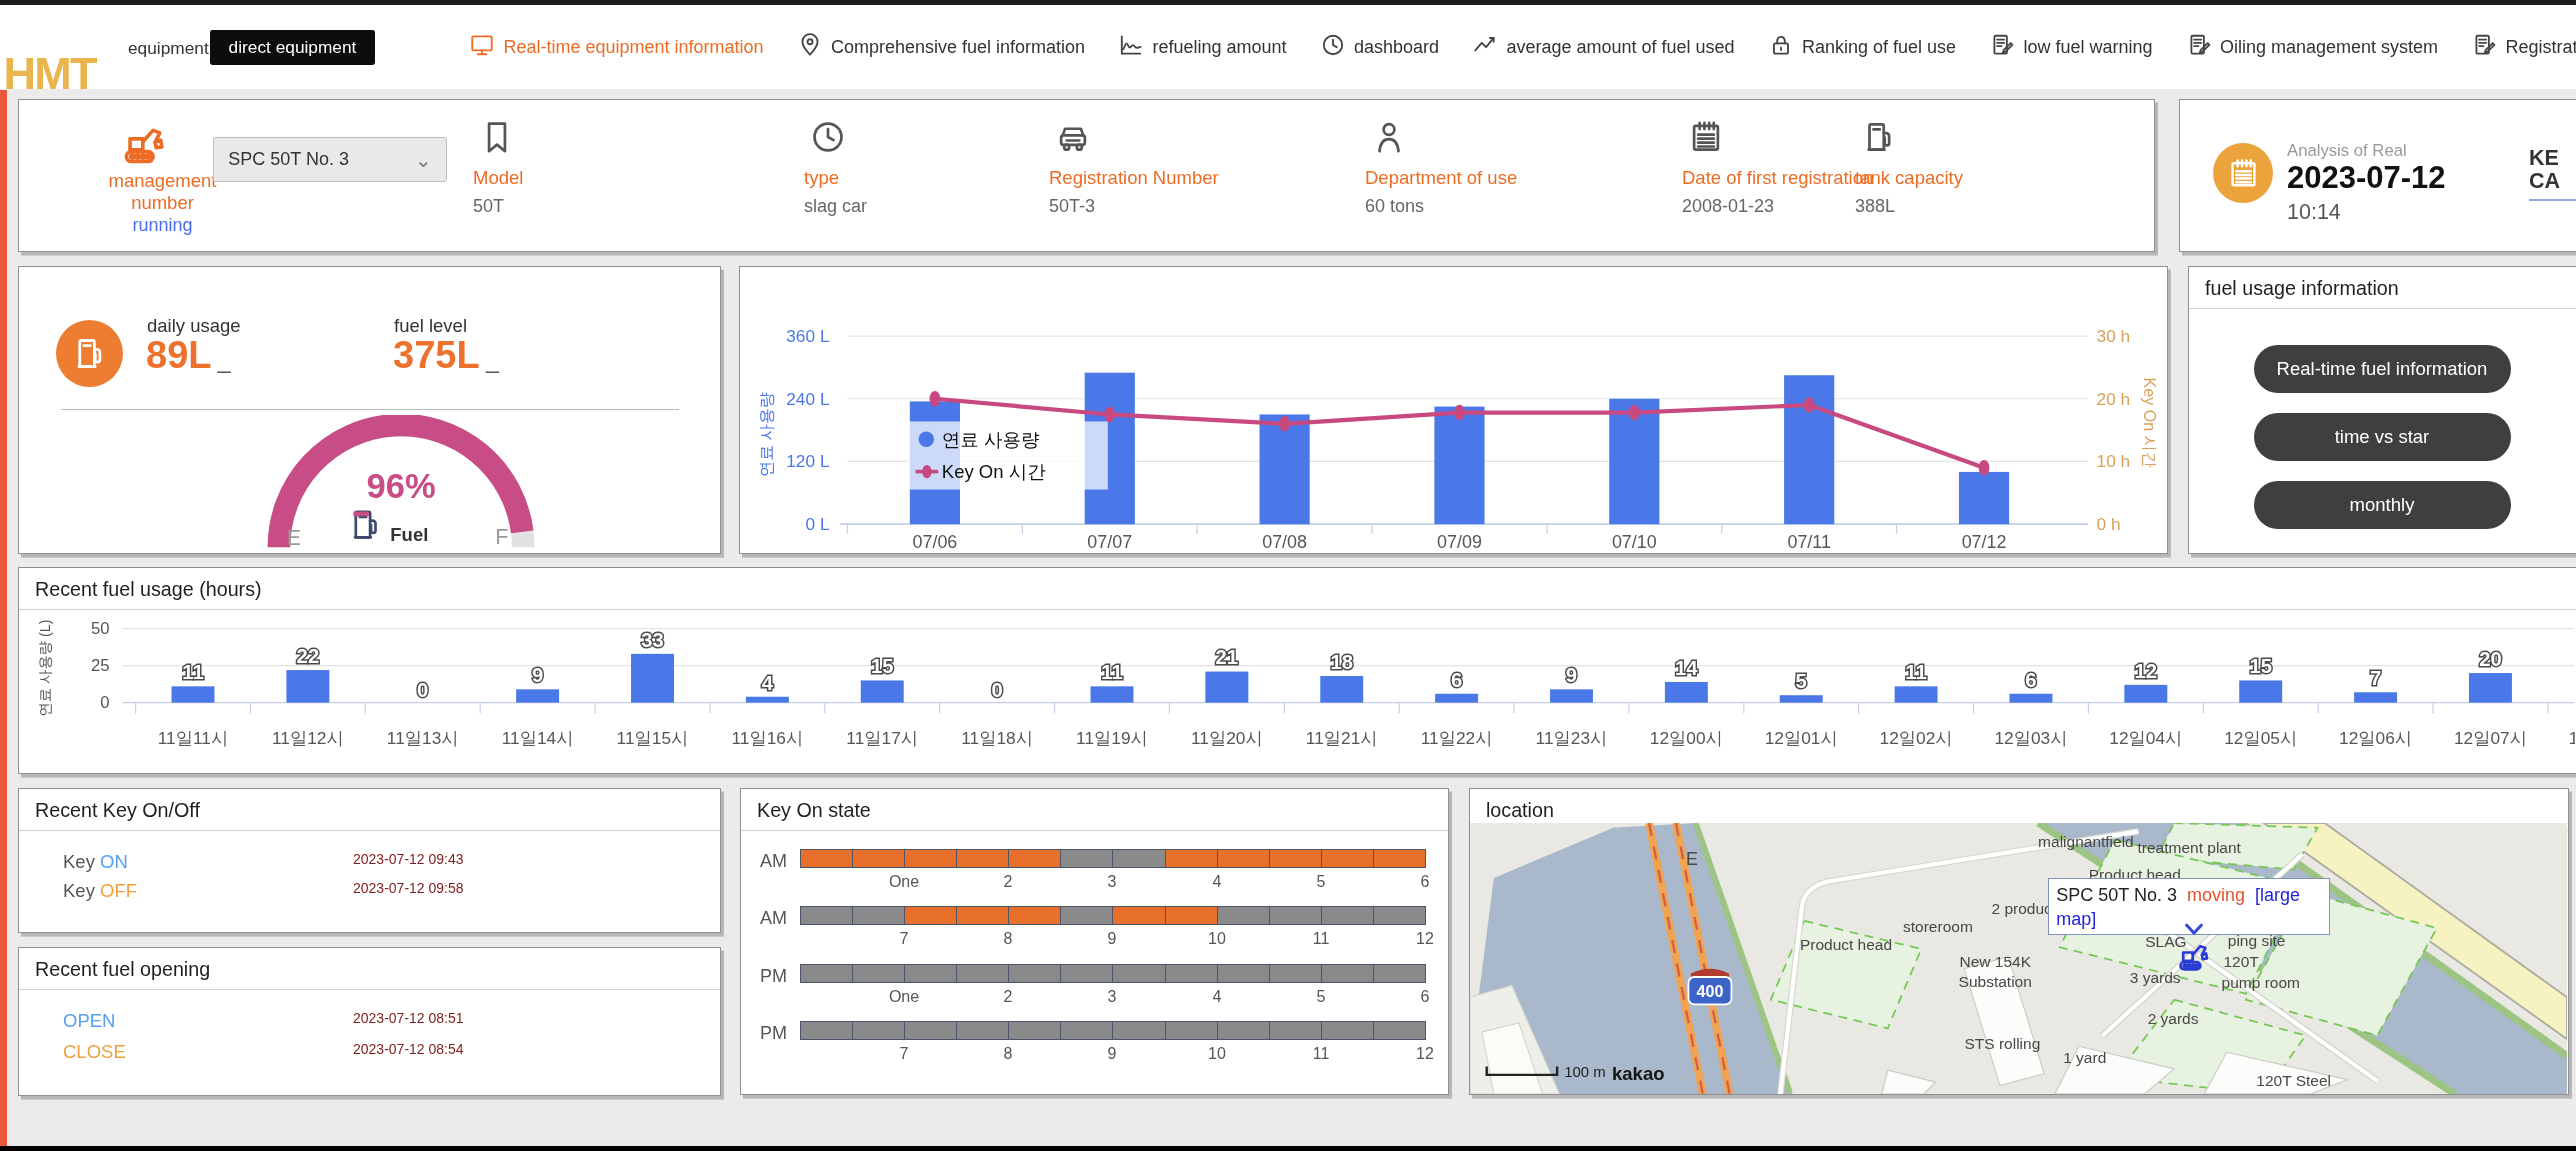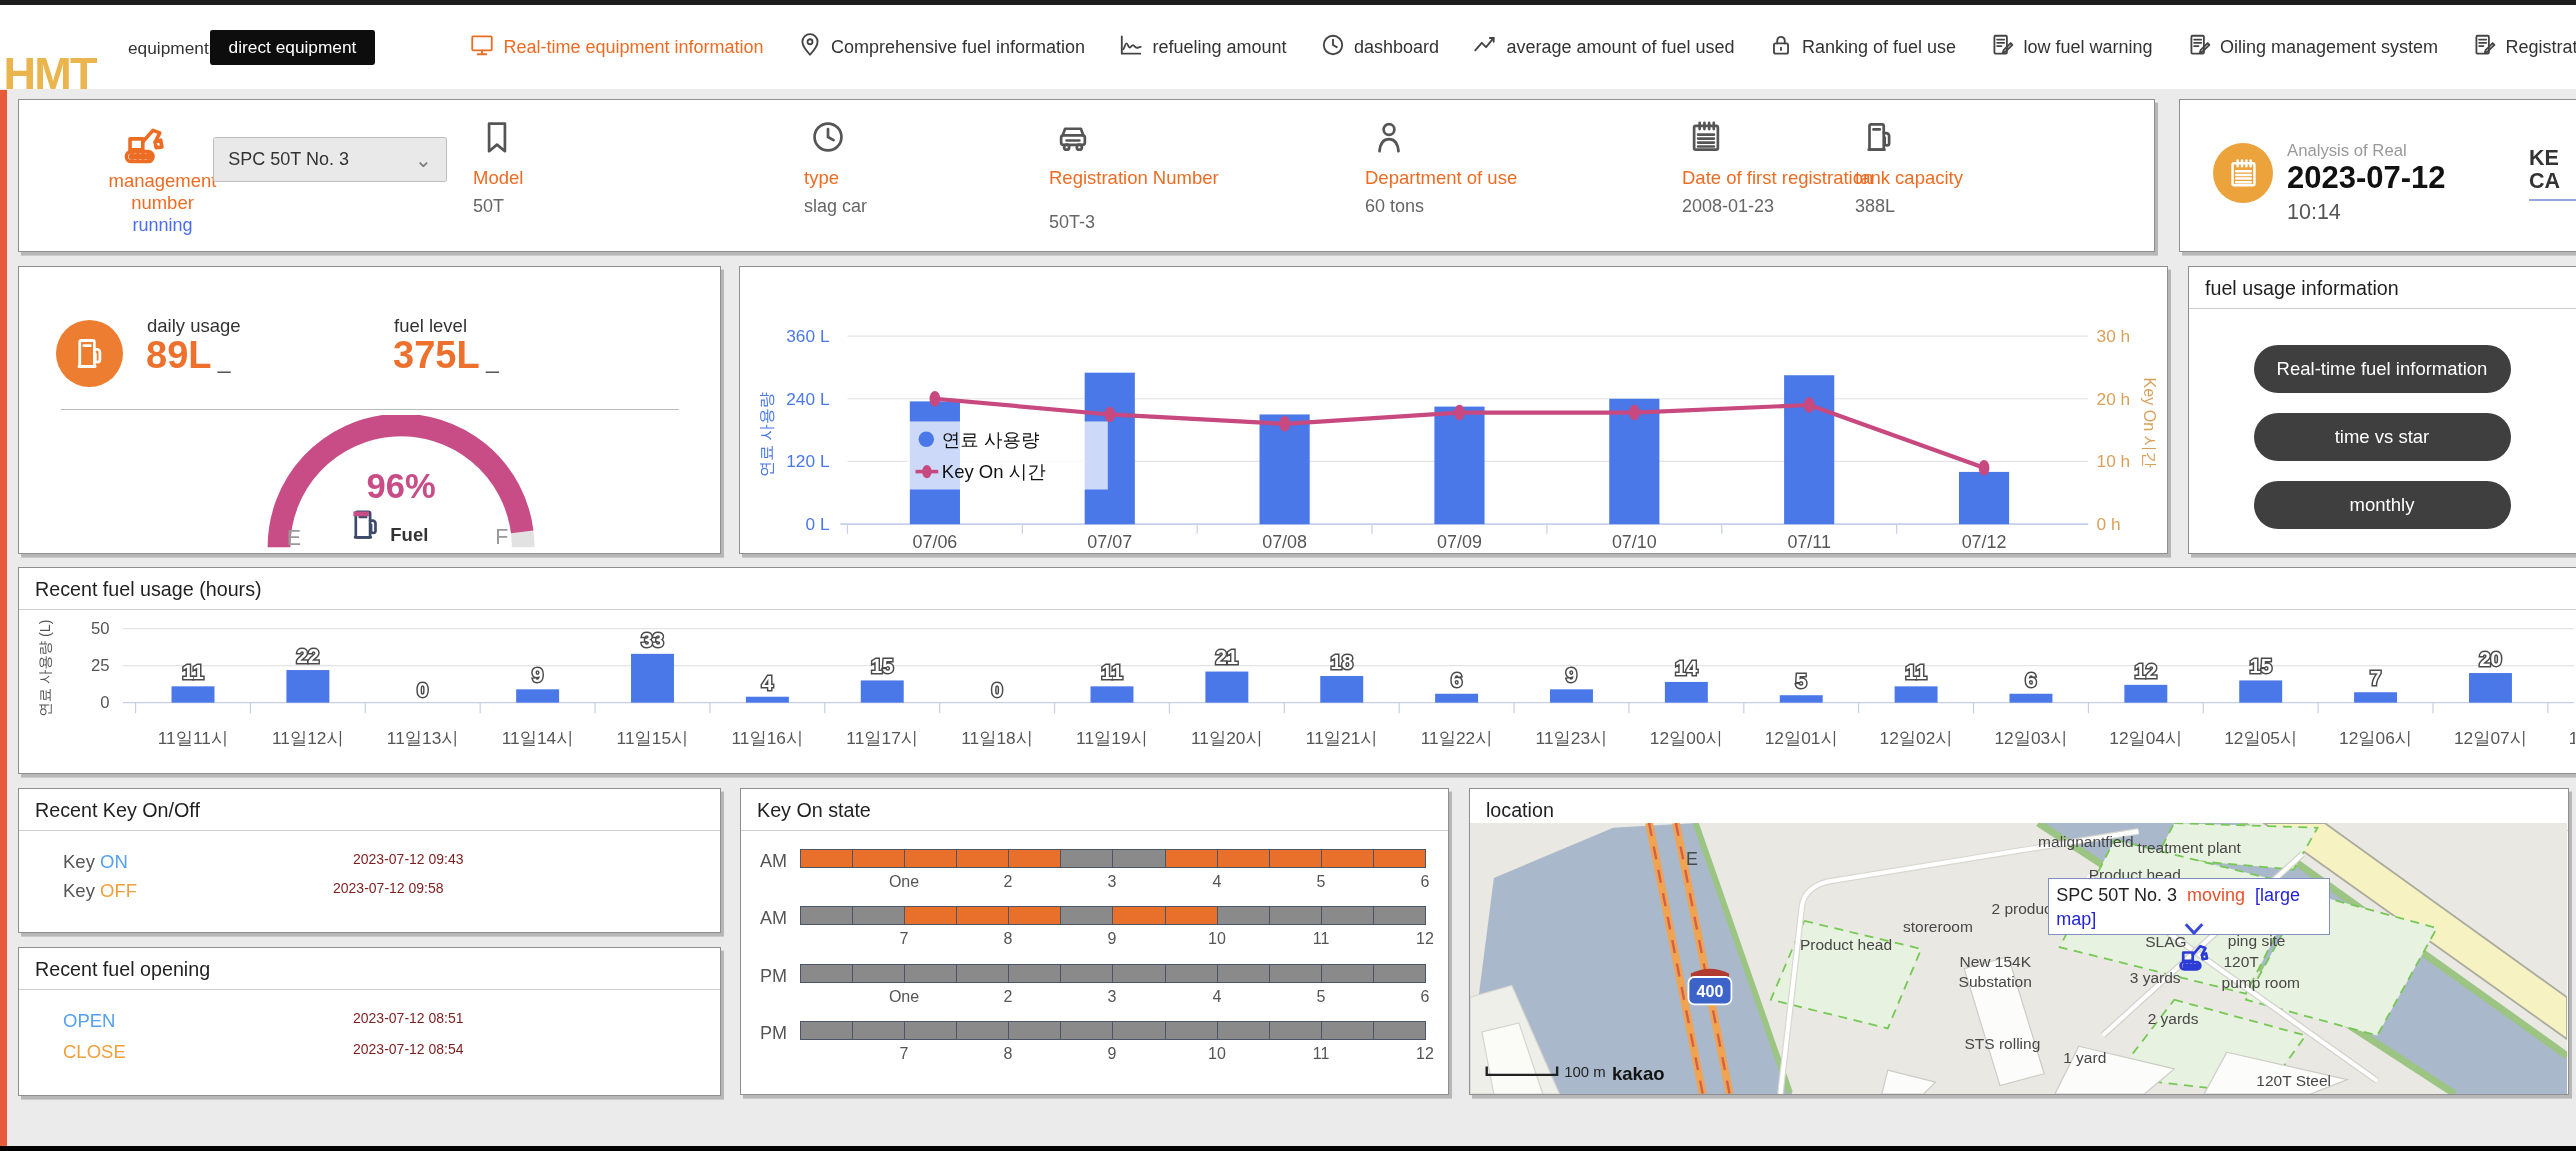--- a/index.html
+++ b/index.html
@@ -183,21 +183,21 @@
         </div>
         <div class="eq-group" style="left: 1030px;">
           <span class="eq-ico" style="left: 4.8px; top: 18px; color: rgb(85, 85, 85);"><svg width="38" height="38" viewBox="0 0 24 24" fill="none" stroke="#555" stroke-width="1.7" stroke-linecap="round" stroke-linejoin="round">
               <path d="M5.5 11L7 6.8h10L18.5 11"></path>
               <rect x="4.5" y="11" width="15" height="6" rx="1.5"></rect>
               <path d="M8 14.2h8"></path>
               <circle cx="8" cy="18.4" r="1.6"></circle>
               <circle cx="16" cy="18.4" r="1.6"></circle>
             </svg></span>
           <div class="eq-label" style="left: 0px; top: 67px; white-space: nowrap;">Registration Number</div>
-          <div class="eq-value" style="left: 0px; top: 96px; white-space: nowrap; margin-top: 16px;">50T-3</div>
+          <div class="eq-value" style="left: 0px; top: 96px; white-space: nowrap;">50T-3</div>
         </div>
         <div class="eq-group" style="left: 1346px;">
           <span class="eq-ico" style="left: 4.8px; top: 18px; color: rgb(85, 85, 85);"><svg width="38" height="38" viewBox="0 0 24 24" fill="none" stroke="#555" stroke-width="1.7" stroke-linecap="round" stroke-linejoin="round">
               <circle cx="12" cy="7.3" r="3.4"></circle>
               <path d="M6 21c.5-5 2.8-7.6 6-7.6s5.5 2.6 6 7.6"></path>
             </svg></span>
           <div class="eq-label" style="left: 0px; top: 67px; white-space: nowrap;">Department of use</div>
           <div class="eq-value" style="left: 0px; top: 96px; white-space: nowrap;">60 tons</div>
         </div>
         <div class="eq-group" style="left: 1663px;">
@@ -433,21 +433,21 @@
           <text transform="rotate(-90 50 104)" x="50" y="104" text-anchor="middle" font-size="24" fill="#555">연료 사용량 (L)</text>
         </svg></div>
   </section>
 
   <section class="card" style="left:18px;top:788px;width:703px;height:145px;">
     <h2>Recent Key On/Off</h2>
     <div id="rk-rows">
         <div class="kv" style="left: 44px; top: 62px;">Key <b style="color:#55A0F0">ON</b></div>
         <div class="kv-time" style="left: 334px; top: 62px;">2023-07-12 09:43</div>
         <div class="kv" style="left: 44px; top: 91px;">Key <b style="color:#F0A03C">OFF</b></div>
-        <div class="kv-time" style="left: 314px; top: 91px;">2023-07-12 09:58</div>
+        <div class="kv-time" style="left: 334px; top: 91px;">2023-07-12 09:58</div>
       </div>
   </section>
 
   <section class="card" style="left:18px;top:947px;width:703px;height:149px;">
     <h2>Recent fuel opening</h2>
     <div id="fo-rows">
         <div class="kv" style="left: 44px; top: 62px;"><b style="color:#55A0F0">OPEN</b></div>
         <div class="kv-time" style="left: 334px; top: 62px;">2023-07-12 08:51</div>
         <div class="kv" style="left: 44px; top: 93px;"><b style="color:#F0A03C">CLOSE</b></div>
         <div class="kv-time" style="left: 334px; top: 93px;">2023-07-12 08:54</div>

